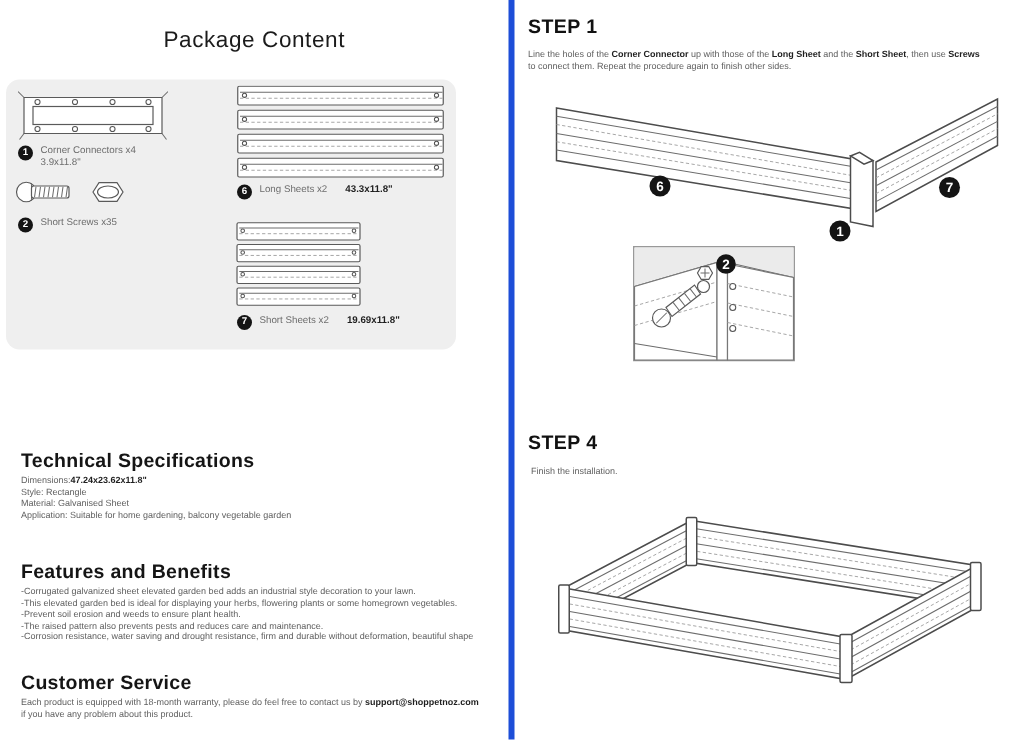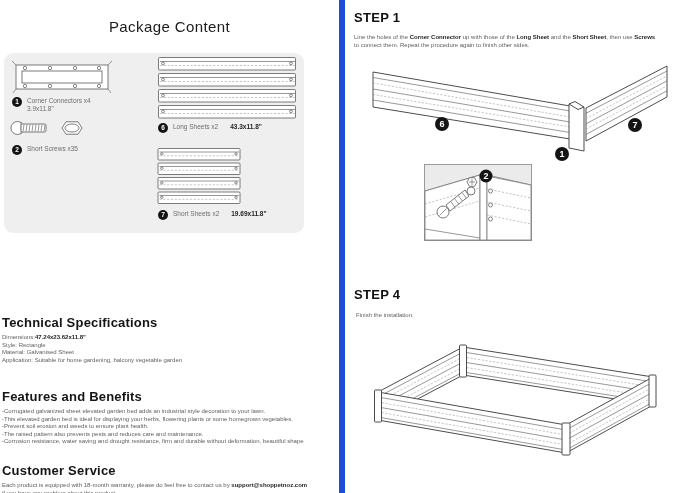--- a/index.html
+++ b/index.html
@@ -11,27 +11,27 @@
   #pkg-title{position:absolute;left:0;top:18px;width:339px;text-align:center;
              font-size:15px;font-weight:500;letter-spacing:.4px;color:#1b1b1b;}
   #pkg-panel{position:absolute;left:4px;top:53px;width:300px;height:180px;
              background:#efefef;border-radius:9px;}
   .part-label{position:absolute;display:flex;gap:5px;align-items:flex-start;
               font-size:6.5px;line-height:8px;color:#6e6e6e;white-space:nowrap;}
   .numcircle{width:10px;height:10px;border-radius:50%;background:#141414;color:#fff;
              font-size:6.5px;font-weight:bold;display:flex;align-items:center;
              justify-content:center;flex:0 0 auto;}
   .part-size{font-weight:bold;color:#1f1f1f;margin-left:7px;}
-  .sec{position:absolute;left:2px;width:334px;margin-top:16px;}
+  .sec{position:absolute;left:14px;width:334px;}
   .sec h2{margin:0 0 4px 0;font-size:13px;font-weight:600;color:#151515;letter-spacing:.2px;}
   .tiny{font-size:6px;line-height:7.6px;color:#5f5f5f;white-space:nowrap;}
   .tiny b{color:#1f1f1f;}
   
   #right-col{position:absolute;left:339px;top:0;width:340px;height:493px;
-             border-left:6px solid #1d4ed8;box-sizing:border-box;}
+             border-left:4px solid #1d4ed8;box-sizing:border-box;}
   .step-h{position:absolute;left:9px;font-size:13px;font-weight:bold;color:#111;letter-spacing:.3px;}
   .step-text{position:absolute;left:9px;font-size:6px;line-height:8px;color:#5f5f5f;white-space:nowrap;}
   .step-text b{color:#1f1f1f;}
   
   svg{display:block;}
   .outl{fill:#fff;stroke:#4c4c4c;stroke-width:1;}
   .outl2{fill:#fff;stroke:#5a5a5a;stroke-width:.8;}
   .ln{stroke:#6c6c6c;stroke-width:.7;fill:none;}
   .lnd{stroke:#9d9d9d;stroke-width:.6;stroke-dasharray:2.2 1.6;fill:none;}
   .hole{fill:#fff;stroke:#555;stroke-width:.7;}

